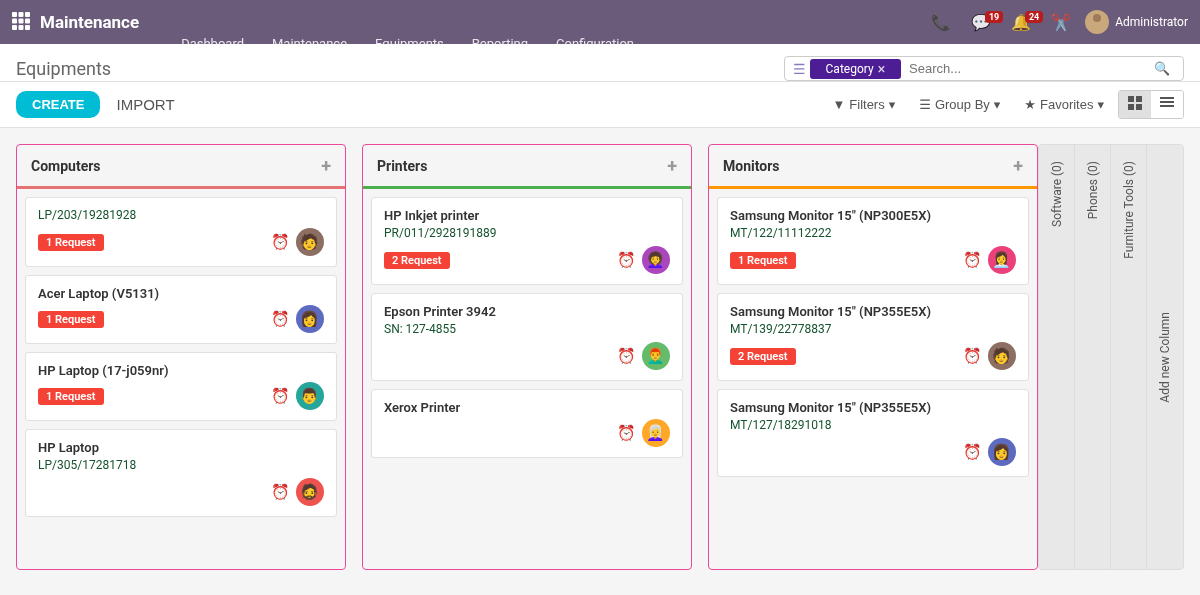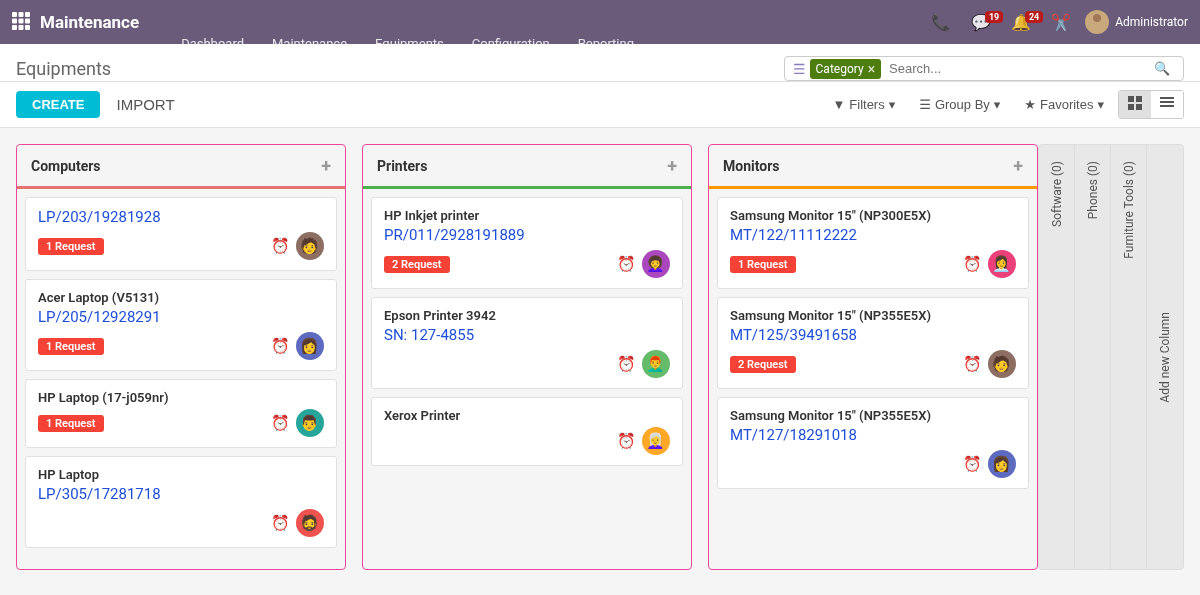--- a/index.html
+++ b/index.html
@@ -23,28 +23,28 @@
     .nav-icon { color: rgba(255,255,255,0.85); cursor: pointer; font-size: 16px; width: 32px; height: 32px; display: flex; align-items: center; justify-content: center; }
     .nav-badge { position: relative; display: inline-flex; align-items: center; justify-content: center; }
     .badge-count { position: absolute; top: -6px; right: -6px; background: #b91c1c; color: white; border-radius: 4px; font-size: 9px; padding: 1px 4px; font-weight: bold; margin-top: 11px; }
     .nav-user { display: flex; align-items: center; gap: 6px; color: white; cursor: pointer; font-size: 12px; }
     .user-avatar-sm { width: 24px; height: 24px; border-radius: 50%; background: #c9a87c; display: flex; align-items: center; justify-content: center; overflow: hidden; }
 
     
     .sub-header { background: white; padding: 12px 16px 0; border-bottom: 1px solid #e0e0e0; display: flex; align-items: center; justify-content: space-between; }
     .page-title { font-size: 18px; font-weight: 400; color: #666; }
     .search-area { display: flex; align-items: center; border: 1px solid #ccc; border-radius: 4px; padding: 0 8px; background: white; min-width: 400px; }
-    .search-tag { display: flex; align-items: center; background: #4d7c0f; color: white; border-radius: 3px; padding: 2px 6px; font-size: 12px; margin-right: 4px; gap: 4px; }
+    .search-tag { display: flex; align-items: center; background: #4c1d95; color: white; border-radius: 3px; padding: 2px 16px; font-size: 12px; margin-right: 4px; gap: 4px; }
     .search-tag-remove { cursor: pointer; font-size: 14px; opacity: 0.8; }
     .search-input { border: none; outline: none; flex: 1; font-size: 13px; padding: 4px; color: #666; }
     .search-btn { color: #666; cursor: pointer; padding: 4px; }
 
     
     .toolbar { background: white; padding: 8px 16px; border-bottom: 1px solid #e0e0e0; display: flex; align-items: center; gap: 4px; }
-    .btn-create { background: #00bcd4; color: white; border: none; padding: 6px 16px; border-radius: 4px; font-size: 13px; font-weight: bold; cursor: pointer; }
+    .btn-create { background: #00bcd4; color: white; border: none; padding: 6px 16px; border-radius: 10px; font-size: 13px; font-weight: bold; cursor: pointer; }
     .btn-import { background: none; border: none; color: #555; font-size: 15px; cursor: pointer; padding: 6px 12px; }
     .toolbar-spacer { flex: 1; }
     .toolbar-btn { display: flex; align-items: center; gap: 4px; border: none; background: none; color: #555; font-size: 13px; cursor: pointer; padding: 4px 10px; }
     .view-toggle { display: flex; border: 1px solid #ccc; border-radius: 3px; overflow: hidden; }
     .view-btn { padding: 5px 9px; background: white; border: none; cursor: pointer; color: #666; }
     .view-btn.active { background: #e0e0e0; }
 
     
     .main-content { display: flex; padding: 16px; gap: 0; height: calc(595px - 44px - 49px - 44px); overflow: hidden; }
 
@@ -53,21 +53,21 @@
     .kanban-column { min-width: 330px; max-width: 330px; background: #f5f5f5; border: 1px solid #ec4899; border-radius: 4px; margin-right: 16px; display: flex; flex-direction: column; }
     .column-header { display: flex; align-items: center; padding: 10px 14px; border-bottom: 3px solid #ccc; font-weight: bold; font-size: 14px; }
     .column-header.computers { border-bottom-color: #e57373; }
     .column-header.printers { border-bottom-color: #4caf50; }
     .column-header.monitors { border-bottom-color: #ff9800; }
     .column-add { margin-left: auto; color: #999; cursor: pointer; font-size: 18px; }
     .column-cards { padding: 8px; display: flex; flex-direction: column; gap: 8px; overflow-y: auto; }
 
     .card { background: white; border-radius: 3px; border: 1px solid #e0e0e0; padding: 10px 12px; position: relative; }
     .card-title { font-weight: 600; font-size: 13px; margin-bottom: 3px; color: #333; }
-    .card-serial { font-size: 15px; color: #1d4ed8; margin-bottom: 6px; }
+    .card-serial { font-size: 12px; color: #14532d; margin-bottom: 6px; }
     .card-footer { display: flex; align-items: center; justify-content: space-between; margin-top: 4px; }
     .request-badge { background: #f44336; color: white; font-size: 11px; padding: 2px 8px; border-radius: 3px; font-weight: 600; }
     .card-icons { display: flex; align-items: center; gap: 6px; margin-left: auto; }
     .card-icon { color: #ccc; font-size: 15px; }
     .card-icon.green { color: #4caf50; }
     .card-icon.orange { color: #ff9800; }
     .avatar-circle { width: 28px; height: 28px; border-radius: 50%; background: #ccc; overflow: hidden; display: flex; align-items: center; justify-content: center; }
 
     
     .collapsed-columns { display: flex; gap: 0; background: #e8e8e8; border: 1px solid #ddd; border-radius: 4px; overflow: hidden; }
@@ -92,22 +92,22 @@
       <rect x="0" y="13" width="5" height="5" rx="1"></rect>
         <rect x="6.5" y="13" width="5" height="5" rx="1"></rect>
         <rect x="13" y="13" width="5" height="5" rx="1"></rect>
     </svg>
   </span>
   <span class="nav-brand">Maintenance</span>
   <nav class="nav-links">
     <a class="nav-link">Dashboard</a>
     <a class="nav-link">Maintenance</a>
     <a class="nav-link">Equipments</a>
+    <a class="nav-link">Reporting</a>
     <a class="nav-link">Configuration</a>
-    <a class="nav-link">Reporting</a>
   </nav>
   <div class="nav-right">
     <div class="nav-icon">📞</div>
     <div class="nav-badge nav-icon">
       💬
       <span class="badge-count">19</span>
     </div>
     <div class="nav-badge nav-icon">
       🔔
       <span class="badge-count">24</span>
@@ -191,21 +191,20 @@
         <div class="card-icons">
           <span class="card-icon">⏰</span>
           <div class="avatar-circle" style="background:#8d6e63">
             <span style="font-size:15px">🧑</span>
           </div>
         </div>
       </div>
     </div>
           <div class="card">
       <div class="card-title">Acer Laptop (V5131)</div>
-      <div class="card-serial">LP/205/12928291</div>
       <div class="card-footer">
         <span class="request-badge">1 Request</span>
         <div class="card-icons">
           <span class="card-icon">⏰</span>
           <div class="avatar-circle" style="background:#5c6bc0">
             <span style="font-size:15px">👩</span>
           </div>
         </div>
       </div>
     </div>
@@ -297,21 +296,21 @@
         <div class="card-icons">
           <span class="card-icon">⏰</span>
           <div class="avatar-circle" style="background:#ec407a">
             <span style="font-size:15px">👩‍💼</span>
           </div>
         </div>
       </div>
     </div>
           <div class="card">
       <div class="card-title">Samsung Monitor 15" (NP355E5X)</div>
-      <div class="card-serial">MT/125/39491658</div>
+      <div class="card-serial">MT/139/22778837</div>
       <div class="card-footer">
         <span class="request-badge">2 Request</span>
         <div class="card-icons">
           <span class="card-icon orange">⏰</span>
           <div class="avatar-circle" style="background:#8d6e63">
             <span style="font-size:15px">🧑</span>
           </div>
         </div>
       </div>
     </div>

